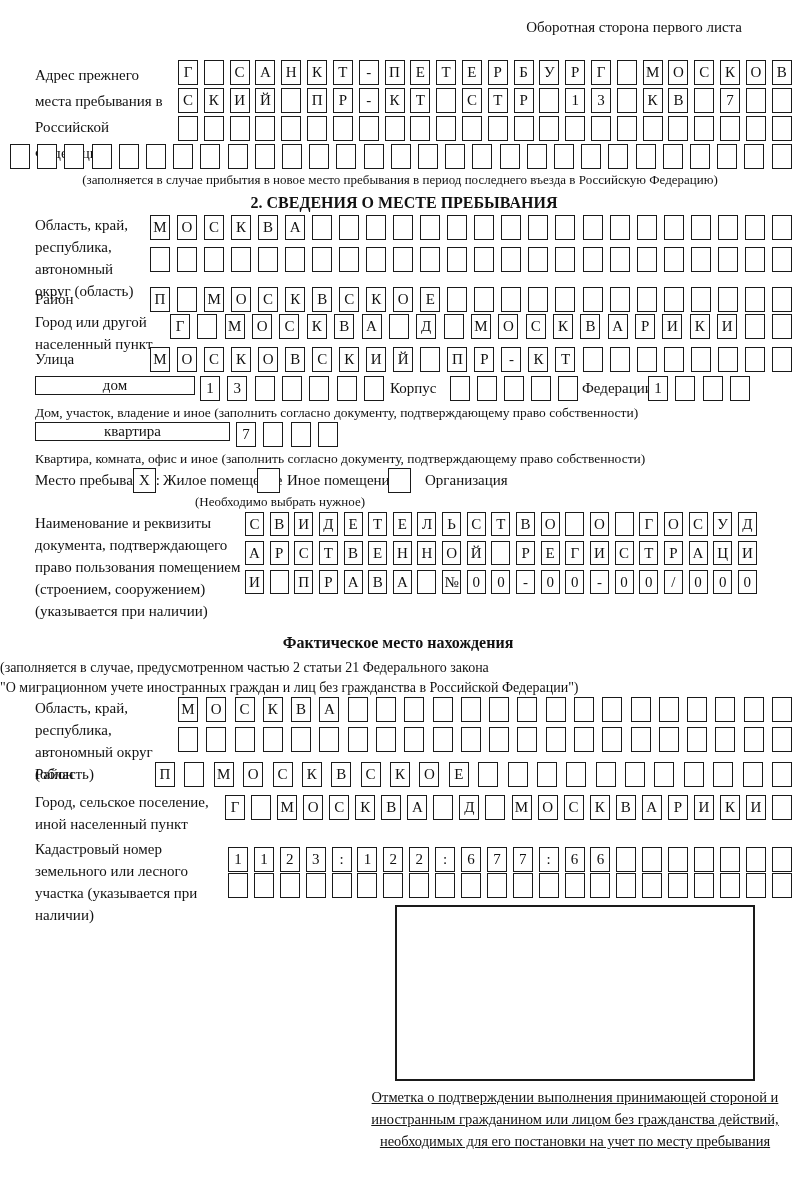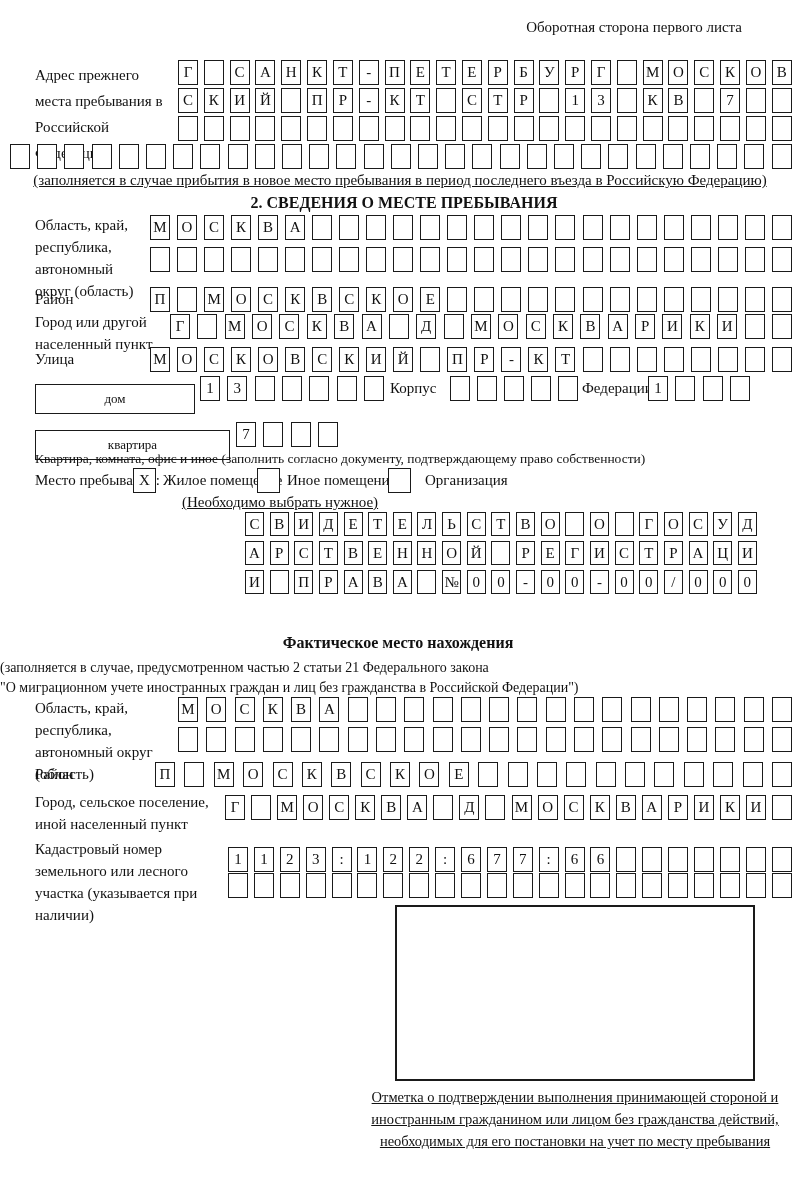--- a/index.html
+++ b/index.html
@@ -1,30 +1,30 @@
 <!DOCTYPE html>
 <html><head>
 <meta charset="utf-8">
 <style>
   html,body{margin:0;padding:0;background:#fff;}
   .page{position:relative;width:800px;height:1180px;background:#fff;
         font-family:"Liberation Serif","DejaVu Serif",serif;color:#111;overflow:hidden;}
   .abs{position:absolute;}
   .label{font-size:15px;line-height:22px;}
   .lh26{line-height:26px;}
-  .caption{font-size:15px;text-align:center;text-decoration:underline;}
+  .caption{font-size:13px;text-align:center;}
   .cap14{font-size:14px;text-align:left;}
   .title{font-weight:bold;font-size:16px;text-align:center;}
   .cells{display:flex;justify-content:space-between;}
   .cell{width:20px;height:25px;border:1.6px solid #1a1a1a;box-sizing:border-box;
         display:flex;align-items:center;justify-content:center;font-size:15px;line-height:1;
         background:#fff;}
   .doc-row .cell{width:19px;height:24px;}
-  .label-box{border:1.6px solid #1a1a1a;box-sizing:border-box;height:30px;
-        display:flex;align-items:center;justify-content:center;font-size:13px;background:#fff;margin-top:8px;}
+  .label-box{border:1.6px solid #1a1a1a;box-sizing:border-box;height:19px;
+        display:flex;align-items:center;justify-content:center;font-size:15px;background:#fff;}
   .checkbox{width:23px;height:25px;border:1.6px solid #1a1a1a;box-sizing:border-box;
         display:flex;align-items:center;justify-content:center;font-size:15px;background:#fff;}
   .inline-label{font-size:15px;line-height:25px;}
   .stamp-box{border:2px solid #1a1a1a;box-sizing:border-box;background:#fff;}
 </style>
 </head>
 <body>
 
 <div class="page">
 
@@ -299,39 +299,41 @@
       <div class="cell"></div>
       <div class="cell"></div>
     </div>
   <div class="abs inline-label" style="left:582px;top:376px;">Федерации</div>
   <div class="abs cells" style="left:648px;top:376px;width:102px;">
       <div class="cell">1</div>
       <div class="cell"></div>
       <div class="cell"></div>
       <div class="cell"></div>
     </div>
+  <div class="abs" style="left:35px;top:405px;font-size:13.5px;">Дом, участок, владение и иное (заполнить согласно документу, подтверждающему право собственности)</div>
 
   <div class="abs label-box" style="left:35px;top:422px;width:195px;">квартира</div>
   <div class="abs cells" style="left:236px;top:422px;width:102px;">
       <div class="cell">7</div>
       <div class="cell"></div>
       <div class="cell"></div>
       <div class="cell"></div>
     </div>
   <div class="abs" style="left:35px;top:451px;font-size:13.5px;">Квартира, комната, офис и иное (заполнить согласно документу, подтверждающему право собственности)</div>
 
   <div class="abs inline-label" style="left:35px;top:468px;">Место пребывания:</div>
   <div class="abs checkbox" style="left:133px;top:468px;">X</div>
   <div class="abs inline-label" style="left:163px;top:468px;">Жилое помещение</div>
   <div class="abs checkbox" style="left:257px;top:468px;"></div>
   <div class="abs inline-label" style="left:287px;top:468px;">Иное помещение</div>
   <div class="abs checkbox" style="left:388px;top:468px;"></div>
   <div class="abs inline-label" style="left:425px;top:468px;">Организация</div>
   <div class="abs caption" style="left:120px;top:494px;width:320px;">(Необходимо выбрать нужное)</div>
 
+  <div class="abs label" style="left:35px;top:512px;width:210px;">Наименование и реквизиты документа, подтверждающего право пользования помещением (строением, сооружением) (указывается при наличии)</div>
   <div class="abs cells doc-row" style="left:245px;top:512px;width:512px;">
       <div class="cell">С</div>
       <div class="cell">В</div>
       <div class="cell">И</div>
       <div class="cell">Д</div>
       <div class="cell">Е</div>
       <div class="cell">Т</div>
       <div class="cell">Е</div>
       <div class="cell">Л</div>
       <div class="cell">Ь</div>

